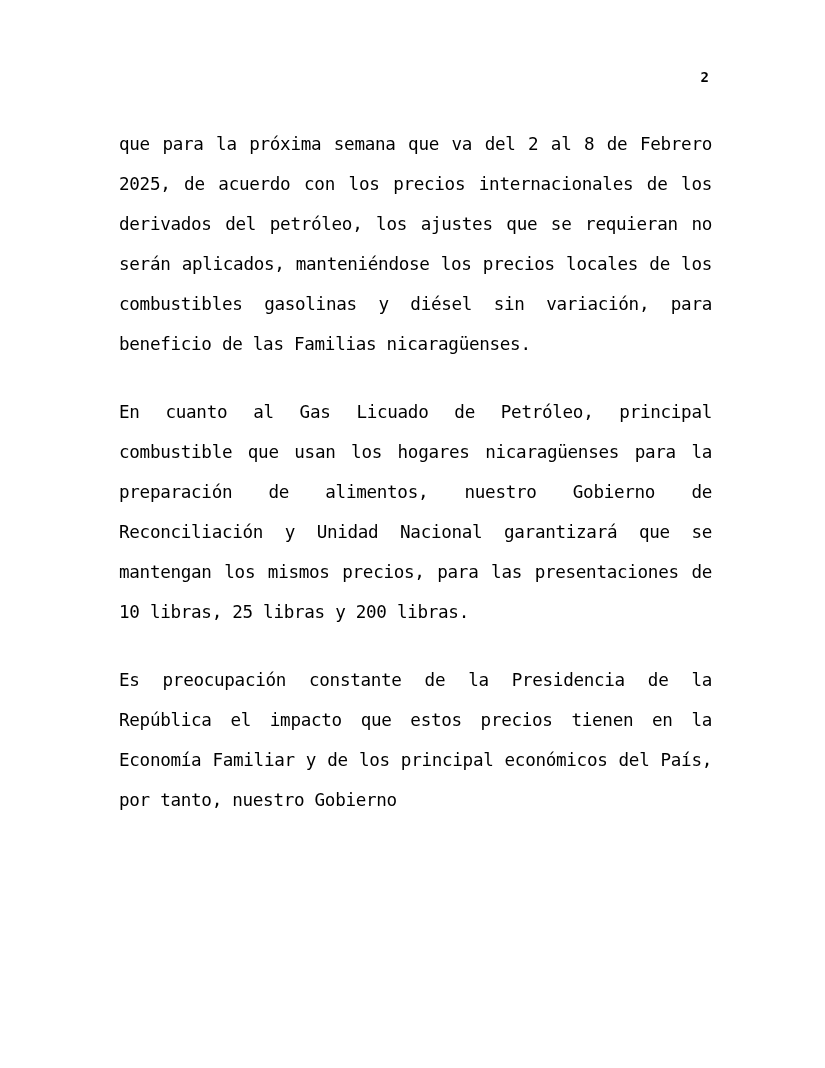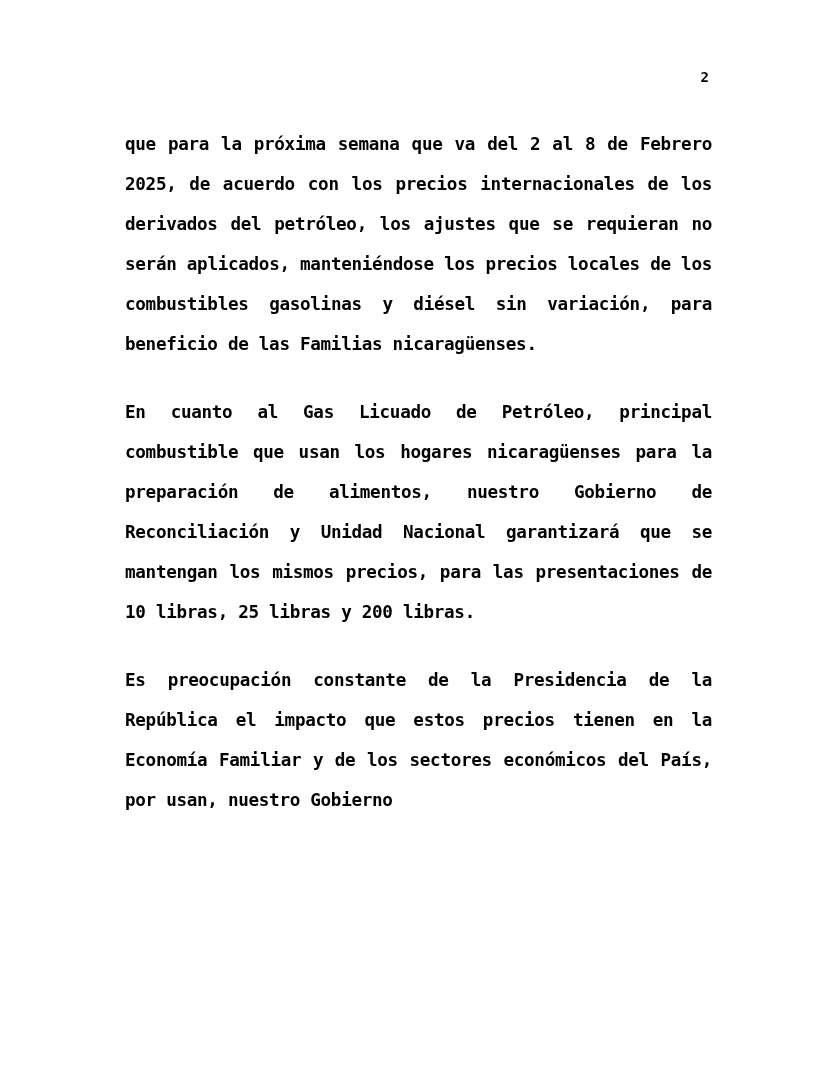--- a/index.html
+++ b/index.html
@@ -30,23 +30,23 @@
     line-height: 1;
     padding-right: 3px;
     margin-top: 10px;
     margin-bottom: 0;
     letter-spacing: 0;
   }
   .body-text {
     margin-top: 40px;
   }
   p.para {
-    margin: 0 0 28px 12px;
+    margin: 0 0 28px 6px;
     font-family: "DejaVu Sans Mono", monospace;
-    font-weight: bold;
+    font-weight: normal;
     font-size: 17.6px;
     line-height: 40px;
     text-align: justify;
     text-justify: inter-word;
     letter-spacing: -0.3px;
     word-spacing: 0px;
     hyphens: none;
   }
   p.para:last-child {
     margin-bottom: 0;
@@ -57,16 +57,16 @@
 </head>
 <body>
 
 <div class="page">
 
   <div class="page-number">2</div>
 
   <div class="body-text">
     <p class="para">que para la próxima semana que va del 2 al 8 de Febrero 2025, de acuerdo con los precios internacionales de los derivados del petróleo, los ajustes que se requieran no serán aplicados, manteniéndose los precios locales de los combustibles gasolinas y diésel sin variación, para beneficio de las Familias nicaragüenses.</p>
     <p class="para">En cuanto al Gas Licuado de Petróleo, principal combustible que usan los hogares nicaragüenses para la preparación de alimentos, nuestro Gobierno de Reconciliación y Unidad Nacional garantizará que se mantengan los mismos precios, para las presentaciones de 10 libras, 25 libras y 200 libras.</p>
-    <p class="para">Es preocupación constante de la Presidencia de la República el impacto que estos precios tienen en la Economía Familiar y de los sectores económicos del País, por usan, nuestro Gobierno</p>
+    <p class="para">Es preocupación constante de la Presidencia de la República el impacto que estos precios tienen en la Economía Familiar y de los principal económicos del País, por tanto, nuestro Gobierno</p>
   </div>
 
 </div>
 
 </body></html>

